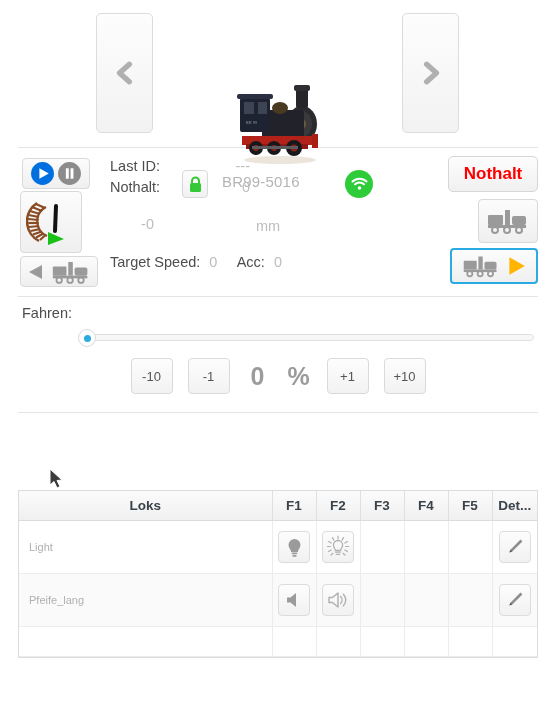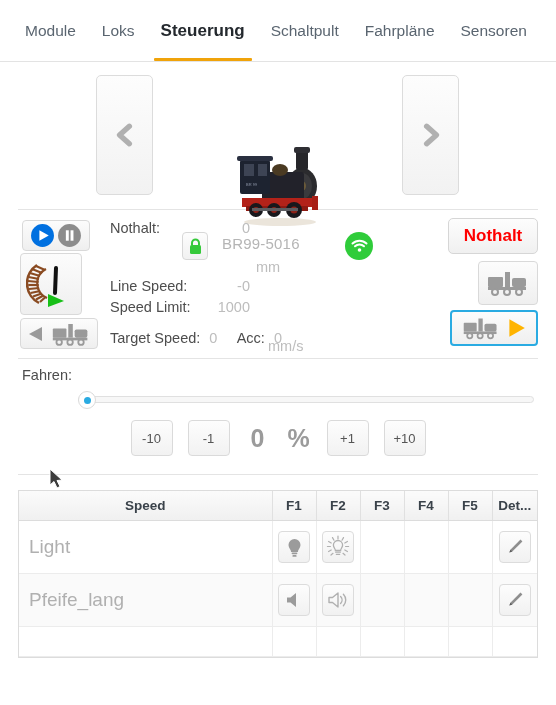--- a/index.html
+++ b/index.html
@@ -81,21 +81,21 @@
   .btn-playpause{left:22px;top:10px;width:68px;height:31px;gap:2px;}
   .btn-speedo{left:20px;top:43px;width:62px;height:62px;}
   .btn-revloco{left:20px;top:108px;width:78px;height:31px;gap:4px;}
 
   .readout{position:absolute;left:110px;top:8px;font-size:14.5px;line-height:21px;}
   .ro-row{display:flex;}
   .ro-label{color:#4d4d4d;width:96px;}
   .ro-val{color:#bdbdbd;text-align:right;width:44px;}
   .ro-unit{color:#bdbdbd;padding-left:18px;margin-top:39px;}
   .readout2{position:absolute;left:110px;top:66px;font-size:14.5px;line-height:21px;}
-  .readout3{position:absolute;left:110px;top:120px;font-size:14.5px;}
+  .readout3{position:absolute;left:110px;top:106px;font-size:14.5px;}
   .readout3 .ro-val{width:auto;padding-left:5px;text-align:left;}
   .readout3 .gap{display:inline-block;width:12px;}
 
   .nothalt{
     position:absolute;right:18px;top:8px;width:90px;height:36px;
     background:linear-gradient(#fdfdfd,#f0f0f0);
     border:1px solid #d6d6d6;border-radius:5px;
     color:#ff0000;font-weight:bold;font-size:17px;
     display:flex;align-items:center;justify-content:center;cursor:pointer;
     box-sizing:border-box;
@@ -149,43 +149,35 @@
     font-size:13.5px;color:#3a424a;height:27px;font-weight:bold;
   }
   thead th:last-child{border-right:none;}
   tbody td{
     border-right:1px solid #ececec;border-bottom:1px solid #ececec;
     height:50px;text-align:center;vertical-align:middle;
   }
   tbody td:last-child{border-right:none;}
   tbody tr:nth-child(even) td{background:#fafafa;}
   tbody tr.empty td{height:27px;}
-  .fname{text-align:left;padding-left:10px;font-size:19px;color:#b0b0b0;}
+  .fname{text-align:left;padding-left:10px;font-size:11px;color:#b0b0b0;}
   .fbtn{
     width:32px;height:32px;margin:0 auto;
     background:linear-gradient(#fdfdfd,#f1f1f1);
     border:1px solid #dcdcdc;border-radius:4px;
     display:flex;align-items:center;justify-content:center;cursor:pointer;
     box-sizing:border-box;
   }
   .cursor-arrow{position:absolute;left:49px;top:468px;pointer-events:none;}
 </style>
 </head>
 <body>
 
 <div class="app">
 
-  <div class="navbar">
-    <div class="nav-tab">Module</div>
-    <div class="nav-tab">Loks</div>
-    <div class="nav-tab active">Steuerung</div>
-    <div class="nav-tab">Schaltpult</div>
-    <div class="nav-tab">Fahrpläne</div>
-    <div class="nav-tab">Sensoren</div>
-  </div>
 
   <div class="loco-area">
     <div class="arrow-btn prev">
       <svg class="chev" viewBox="0 0 24 24">
         <polyline points="16,4 7,12 16,20" fill="none" stroke="#b0b0b0" stroke-width="5" stroke-linecap="round" stroke-linejoin="round"></polyline>
       </svg>
     </div>
 
     <svg class="loco-img" viewBox="0 0 110 88">
       <ellipse cx="58" cy="80" rx="36" ry="4" fill="#d8ccb8" opacity=".5"></ellipse>
@@ -297,35 +289,33 @@
         <g fill="none" stroke="#9a9a9a" stroke-width="2">
           <circle cx="9" cy="22" r="3"></circle>
             <circle cx="21" cy="22" r="3"></circle>
             <circle cx="33" cy="22" r="3"></circle>
         </g>
       </svg>
     </div>
 
     <div class="readout">
       <div class="ro-row">
+        <span class="ro-label">Last ID:</span>
+        <span class="ro-val">---</span>
+      </div>
+      <div class="ro-row">
         <span class="ro-label">Nothalt:</span>
         <span class="ro-val">0</span>
         <span class="ro-unit" style="padding-left:6px">mm</span>
       </div>
     </div>
 
     <div class="readout2">
       <div class="ro-row">
-        <span class="ro-label">Line Speed:</span>
         <span class="ro-val">-0</span>
-      </div>
-      <div class="ro-row">
-        <span class="ro-label">Speed Limit:</span>
-        <span class="ro-val">1000</span>
-        <span class="ro-unit">mm/s</span>
       </div>
     </div>
 
     <div class="readout3">
       <span class="ro-label" style="width:auto">Target Speed:</span>
       <span class="ro-val">0</span>
       <span class="gap"></span>
       <span class="ro-label" style="width:auto">Acc:</span>
       <span class="ro-val">0</span>
     </div>
@@ -398,21 +388,21 @@
         <col style="width:253px">
           <col style="width:44px">
           <col style="width:44px">
         <col style="width:44px">
           <col style="width:44px">
           <col style="width:44px">
           <col style="width:45px">
       </colgroup>
       <thead>
         <tr>
-          <th>Speed</th>
+          <th>Loks</th>
           <th>F1</th>
           <th>F2</th>
           <th>F3</th>
           <th>F4</th>
           <th>F5</th>
           <th>Det...</th>
         </tr>
       </thead>
       <tbody>
 

